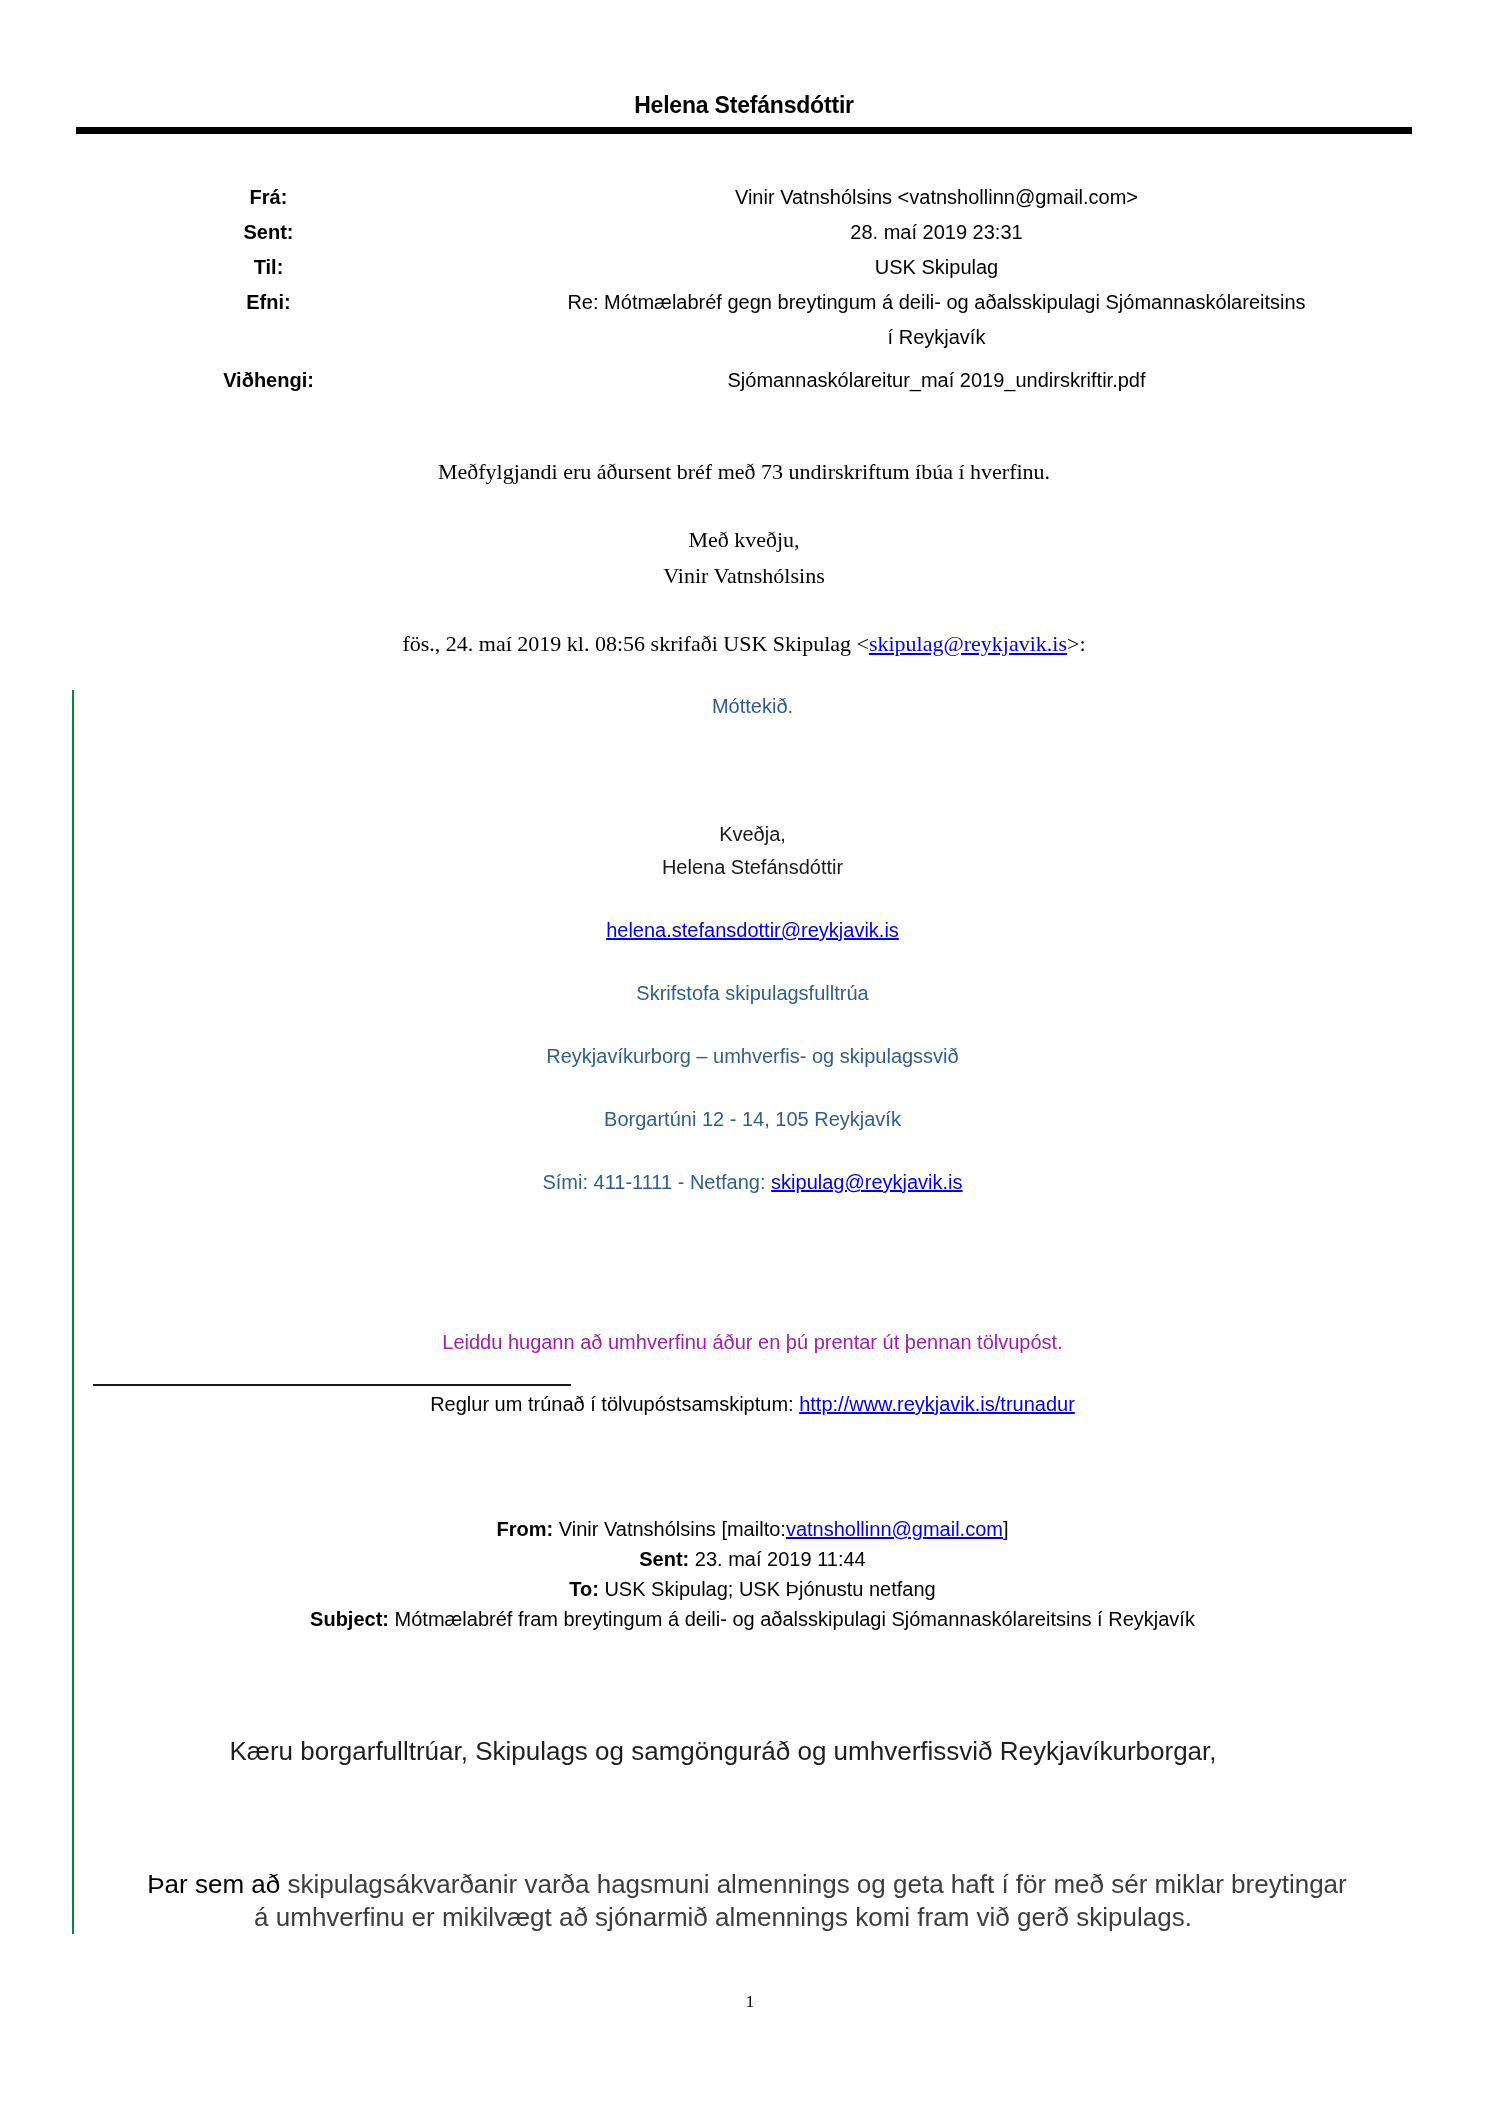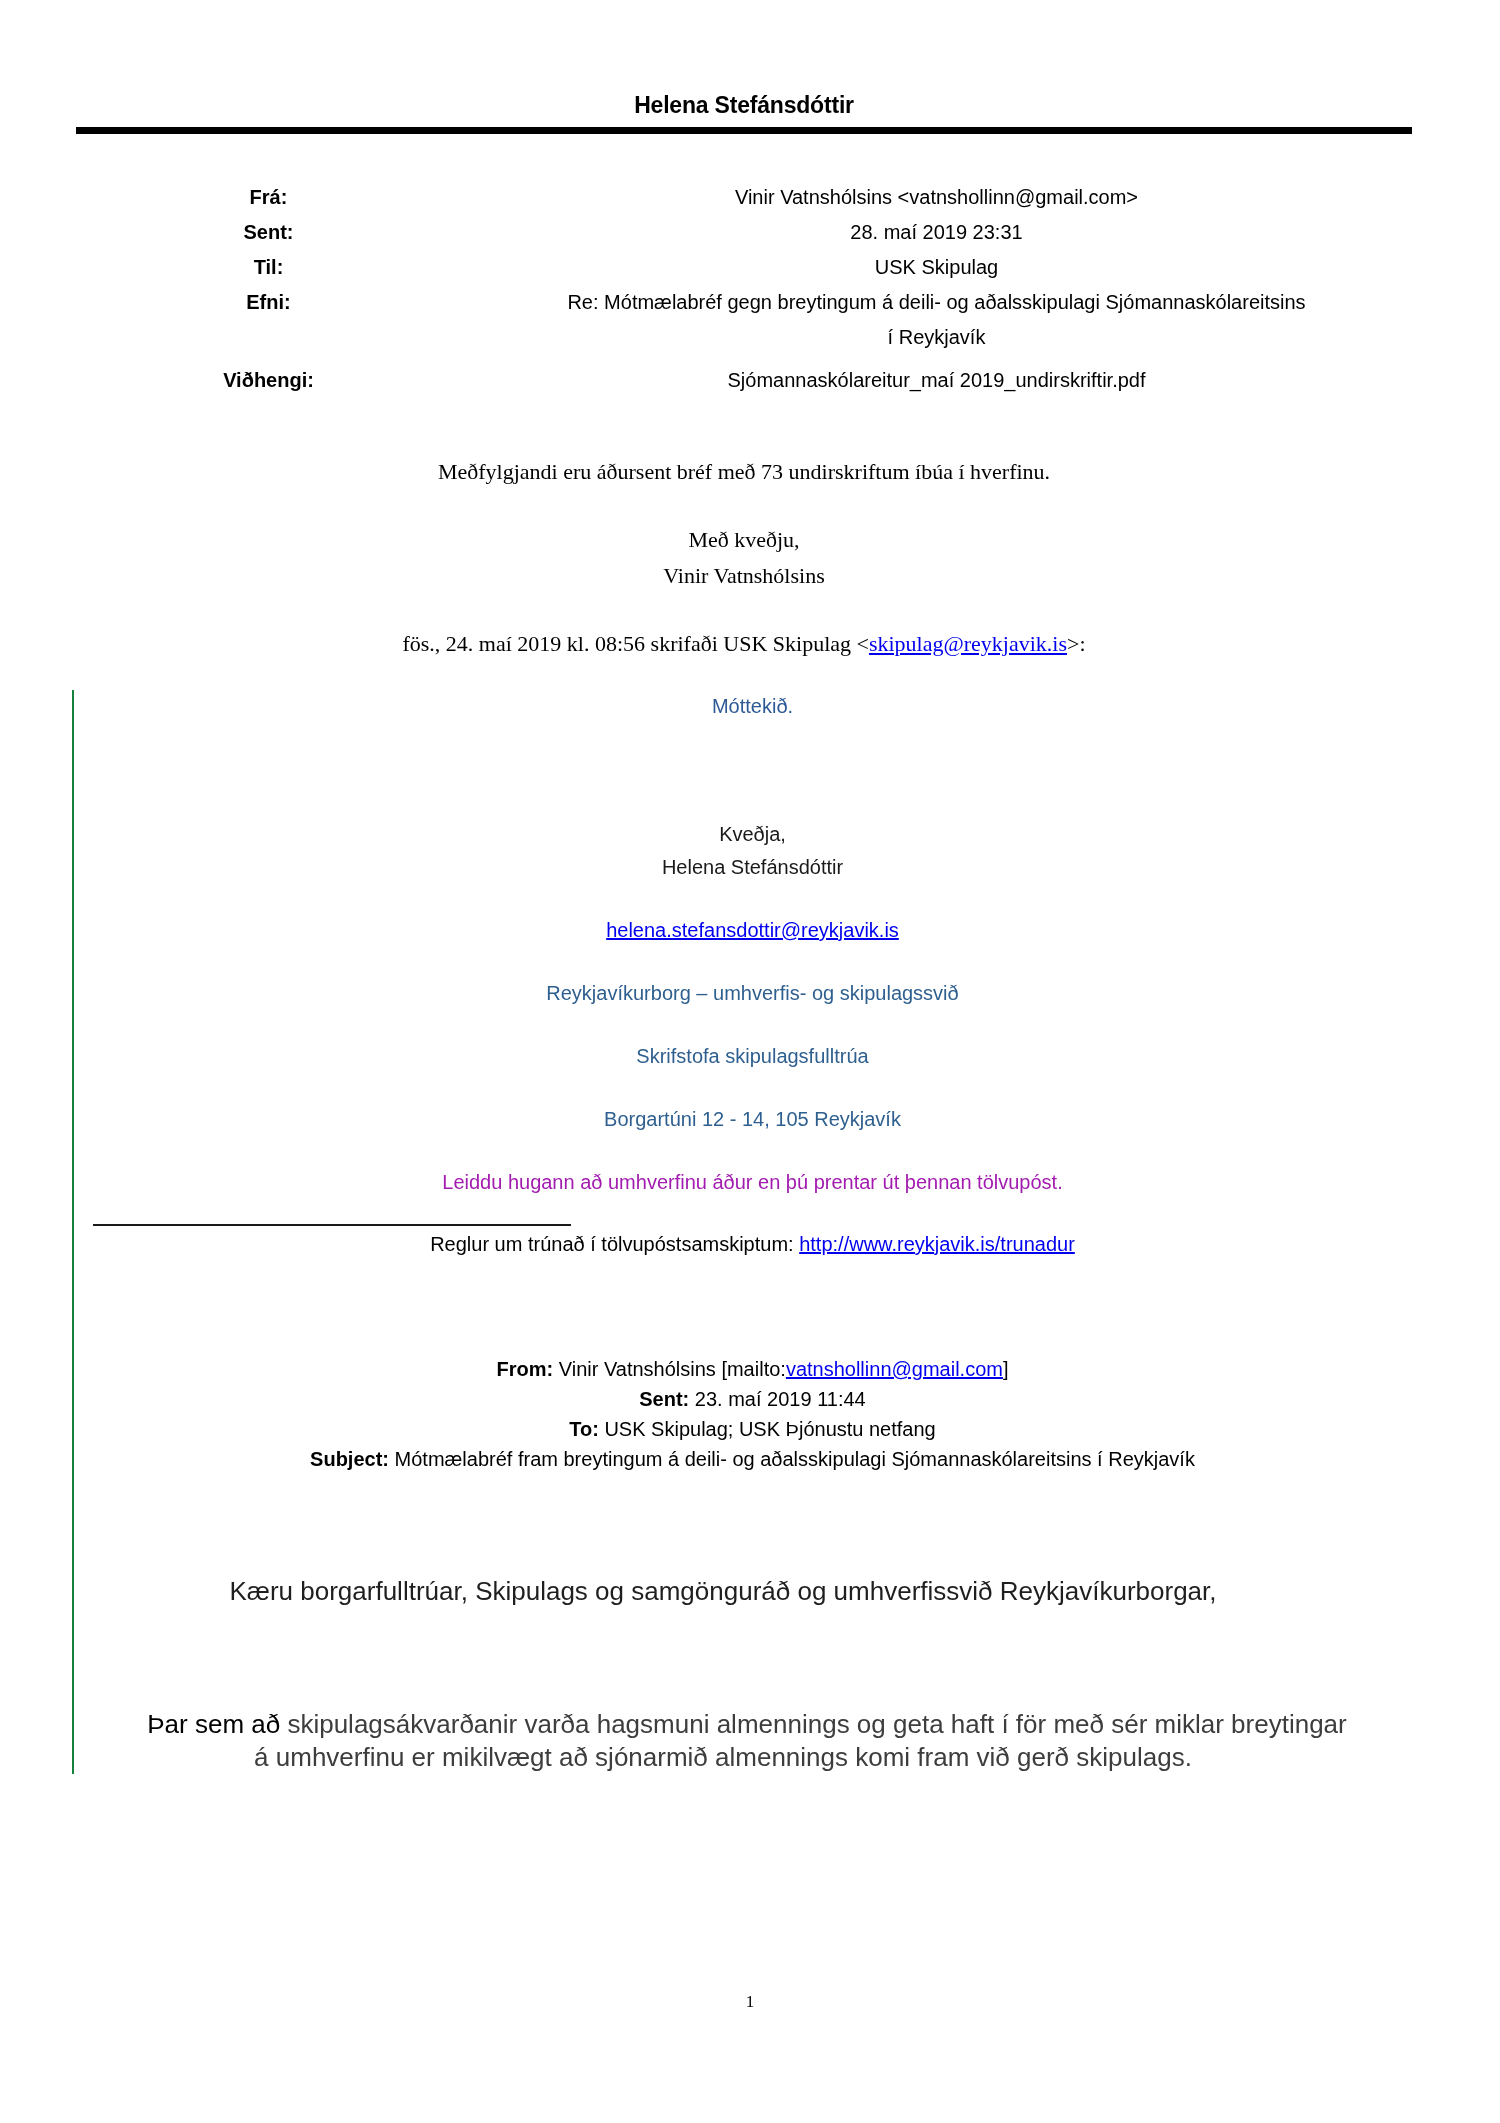--- a/index.html
+++ b/index.html
@@ -127,24 +127,27 @@
 
     <p class="greeting-block">
       <span>Kveðja,</span><br>
       <span>Helena Stefánsdóttir</span>
     </p>
 
     <p class="sig-email">
       <a class="lnk">helena.stefansdottir@reykjavik.is</a>
     </p>
 
+    <p class="sig-line">Skrifstofa skipulagsfulltrúa</p>
     <p class="sig-line">Reykjavíkurborg – umhverfis- og skipulagssvið</p>
-    <p class="sig-line">Skrifstofa skipulagsfulltrúa</p>
     <p class="sig-line">Borgartúni 12 - 14, 105 Reykjavík</p>
 
+    <p class="phone-line">
+      <span>Sími: 411-1111 - Netfang: </span><a class="lnk">skipulag@reykjavik.is</a>
+    </p>
 
     <p class="eco">Leiddu hugann að umhverfinu áður en þú prentar út þennan tölvupóst.</p>
 
     <hr class="sep-line">
 
     <p class="rules">
       <span>Reglur um trúnað í tölvupóstsamskiptum: </span><a class="lnk">http://www.reykjavik.is/trunadur</a>
     </p>
 
     <p class="fwd">

